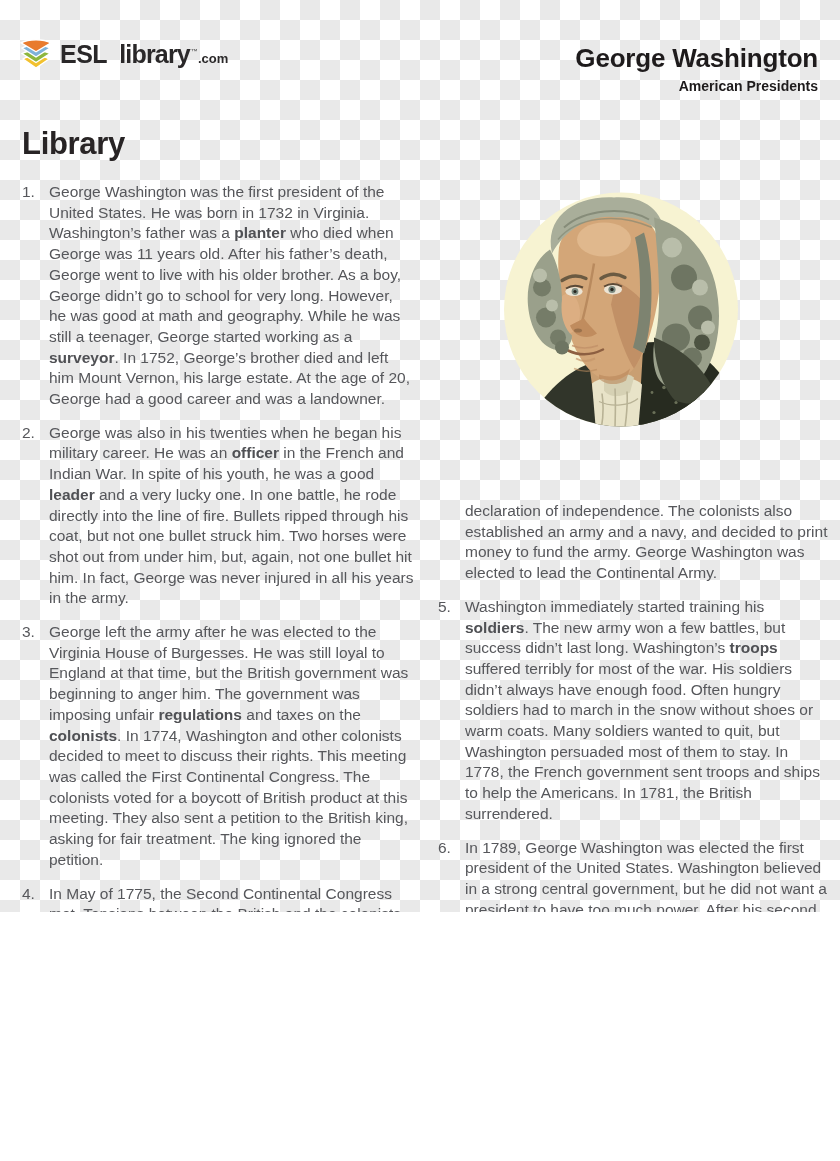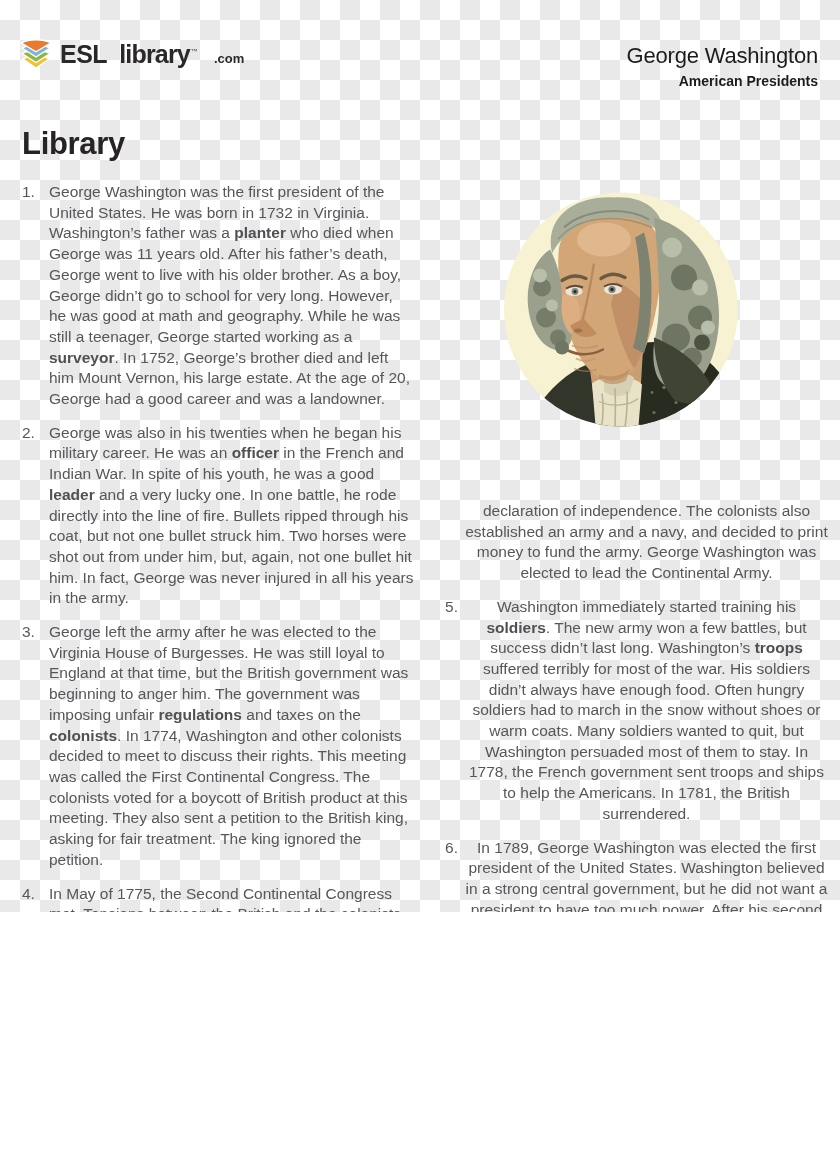--- a/index.html
+++ b/index.html
@@ -17,30 +17,30 @@
     background-size:40px 40px;
     padding-left:36px;
   }
   
   .logo { position:absolute; left:19px; top:38px; display:flex; align-items:center; }
   .logo svg { display:block; margin-right:7px; }
   .logo-text { display:flex; align-items:baseline; color:#2a2829; }
   .logo-esl { font-size:25px; font-weight:800; letter-spacing:-0.5px; }
   .logo-library { font-size:25px; font-weight:800; letter-spacing:-0.8px; margin-left:12px; }
   .logo-tm { font-size:7px; font-weight:700; color:#6b6b6b; margin-left:1px; transform:translateY(-9px); }
-  .logo-com { font-size:13px; font-weight:700; margin-left:16px; }
+  .logo-com { font-size:13px; font-weight:700; margin-left:0px; }
   .header-right { position:absolute; right:22px; top:43px; text-align:right; color:#1e1b1c; }
-  .doc-title { font-size:22px; font-weight:400; letter-spacing:-0.2px; }
+  .doc-title { font-size:26px; font-weight:700; letter-spacing:-0.2px; }
   .doc-subtitle { font-size:14px; font-weight:700; margin-top:4px; }
   
   .reading-title { position:absolute; left:22px; top:126px; font-size:31px; font-weight:800; color:#282425; letter-spacing:-0.3px; }
   
   .col { position:absolute; color:#56575b; font-size:15.5px; line-height:20.7px; }
   .col-left  { left:22px;  top:182px; width:392px; }
-  .col-right { left:438px; top:501px; width:390px;text-align:center; }
+  .col-right { left:438px; top:501px; width:390px; }
   .para { display:flex; margin-bottom:13px; }
   .para .num { width:27px; flex:none; }
   .para .txt { flex:1; }
   .para b { font-weight:700; color:#4f5054;margin-top:22px; }
   
   .portrait { position:absolute; left:504px; top:187px; width:234px; height:245px; }
   
   .footer-text { position:absolute; left:22px; top:1136px; font-size:11px; color:#4c4d4f;font-style:italic; }
   .page-number { position:absolute; right:20px; top:1092px; font-size:13px; color:#4c4d4f; }
 </style>

